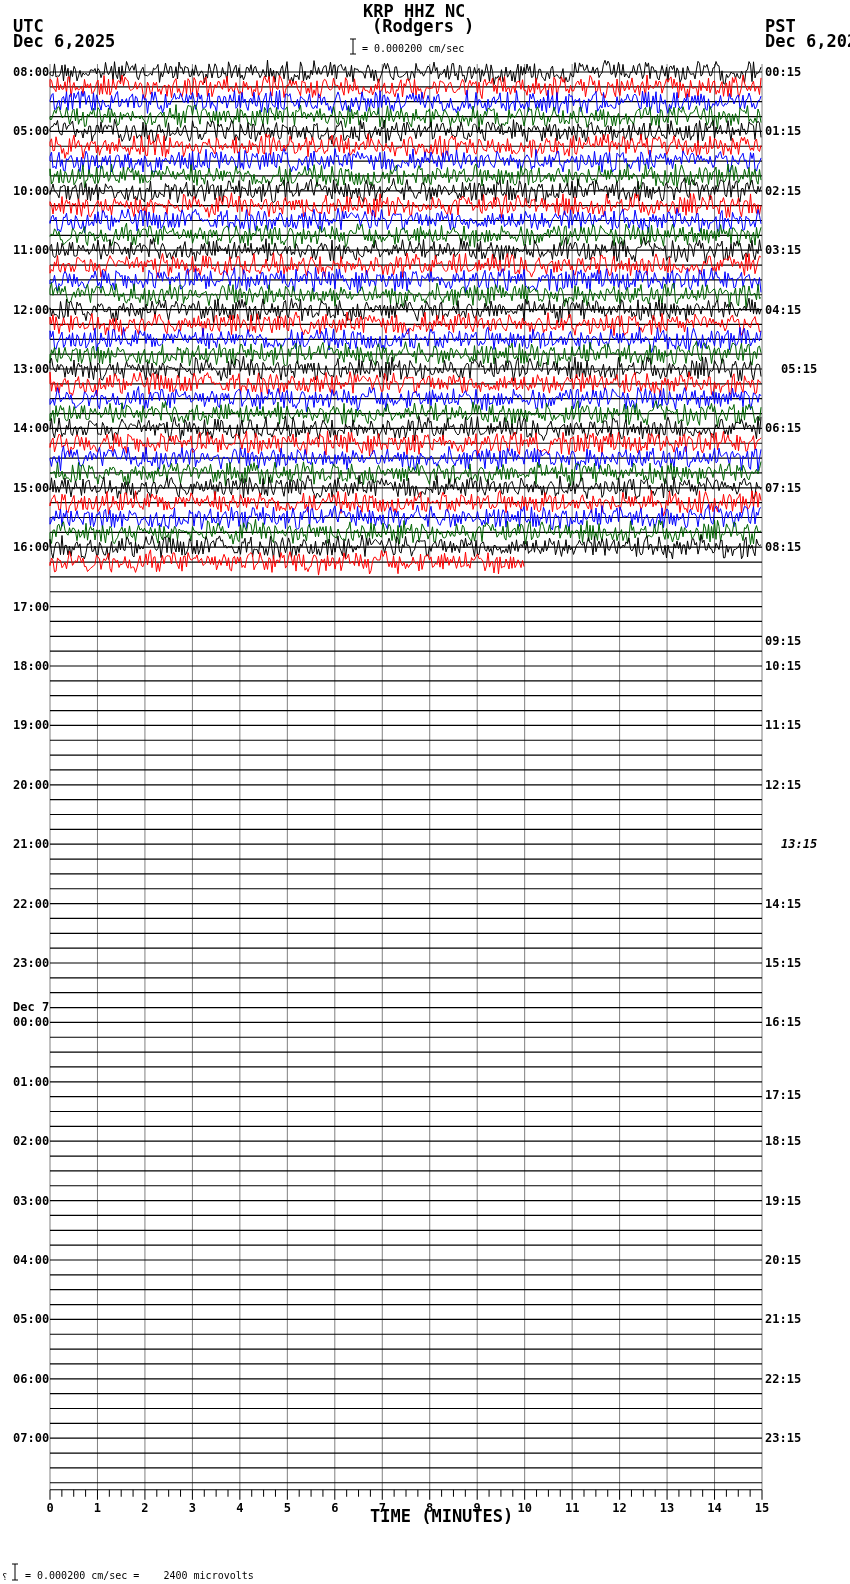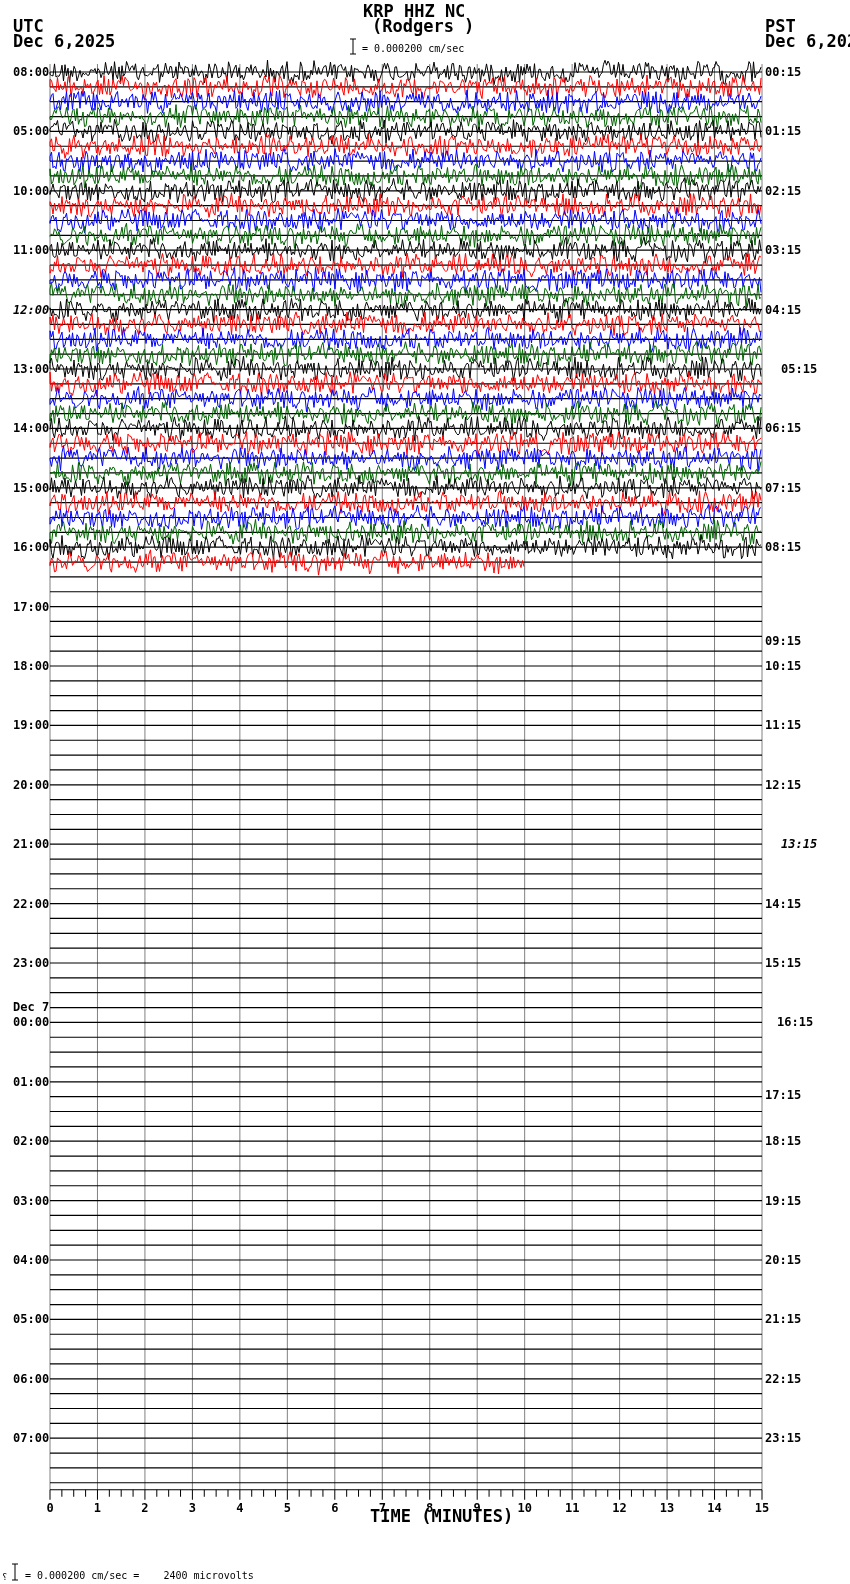--- a/index.html
+++ b/index.html
@@ -251,21 +251,21 @@
     <text x="667.0666666666667" y="1511.75" text-anchor="middle" font-size="12" font-weight="bold" font-family="DejaVu Sans Mono, monospace">13</text>
     <text x="714.5333333333333" y="1511.75" text-anchor="middle" font-size="12" font-weight="bold" font-family="DejaVu Sans Mono, monospace">14</text>
     <text x="762" y="1511.75" text-anchor="middle" font-size="12" font-weight="bold" font-family="DejaVu Sans Mono, monospace">15</text>
   </svg>
 
 <div id="labels">
     <div class="rowlbl" style="left: 13px; top: 65px;">08:00</div>
     <div class="rowlbl" style="left: 13px; top: 124.4px;">05:00</div>
     <div class="rowlbl" style="left: 13px; top: 183.8px;">10:00</div>
     <div class="rowlbl" style="left: 13px; top: 243.2px;">11:00</div>
-    <div class="rowlbl" style="left: 13px; top: 302.6px; font-style: italic;">12:00</div>
+    <div class="rowlbl" style="left: 13px; top: 302.6px;">12:00</div>
     <div class="rowlbl" style="left: 13px; top: 362px;">13:00</div>
     <div class="rowlbl" style="left: 13px; top: 421.4px;">14:00</div>
     <div class="rowlbl" style="left: 13px; top: 480.8px;">15:00</div>
     <div class="rowlbl" style="left: 13px; top: 540.2px;">16:00</div>
     <div class="rowlbl" style="left: 13px; top: 599.6px;">17:00</div>
     <div class="rowlbl" style="left: 13px; top: 659px;">18:00</div>
     <div class="rowlbl" style="left: 13px; top: 718.4px;">19:00</div>
     <div class="rowlbl" style="left: 13px; top: 777.8px;">20:00</div>
     <div class="rowlbl" style="left: 13px; top: 837.2px;">21:00</div>
     <div class="rowlbl" style="left: 13px; top: 896.6px;">22:00</div>
@@ -288,21 +288,21 @@
     <div class="rowlbl" style="left: 765px; top: 421.4px;">06:15</div>
     <div class="rowlbl" style="left: 765px; top: 480.8px;">07:15</div>
     <div class="rowlbl" style="left: 765px; top: 540.2px;">08:15</div>
     <div class="rowlbl" style="left: 765px; top: 634px;">09:15</div>
     <div class="rowlbl" style="left: 765px; top: 659px;">10:15</div>
     <div class="rowlbl" style="left: 765px; top: 718.4px;">11:15</div>
     <div class="rowlbl" style="left: 765px; top: 777.8px;">12:15</div>
     <div class="rowlbl" style="left: 781px; top: 837.2px; font-style: italic;">13:15</div>
     <div class="rowlbl" style="left: 765px; top: 896.6px;">14:15</div>
     <div class="rowlbl" style="left: 765px; top: 956px;">15:15</div>
-    <div class="rowlbl" style="left: 765px; top: 1015.4px; margin-left: 12px;">16:15</div>
+    <div class="rowlbl" style="left: 765px; top: 1015.4px;">16:15</div>
     <div class="rowlbl" style="left: 765px; top: 1088px;">17:15</div>
     <div class="rowlbl" style="left: 765px; top: 1134.2px;">18:15</div>
     <div class="rowlbl" style="left: 765px; top: 1193.6px;">19:15</div>
     <div class="rowlbl" style="left: 765px; top: 1253px;">20:15</div>
     <div class="rowlbl" style="left: 765px; top: 1312.4px;">21:15</div>
     <div class="rowlbl" style="left: 765px; top: 1371.8px;">22:15</div>
     <div class="rowlbl" style="left: 765px; top: 1431.2px;">23:15</div>
   </div>
 
 <div class="lbl" style="left:370px; top:1509px;">TIME (MINUTES)</div>

